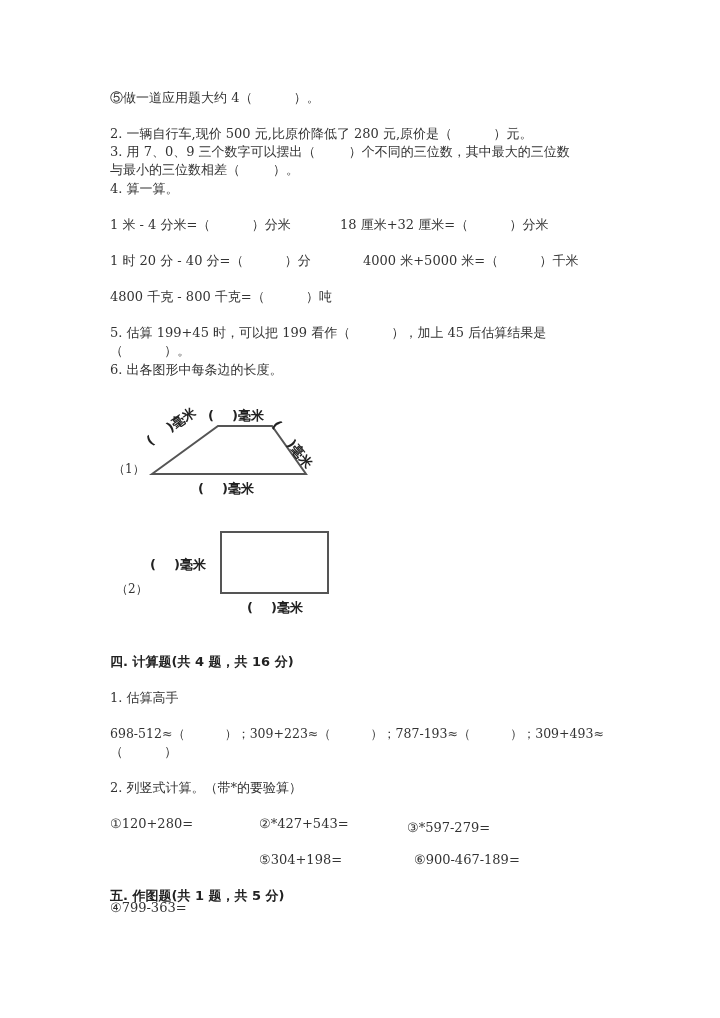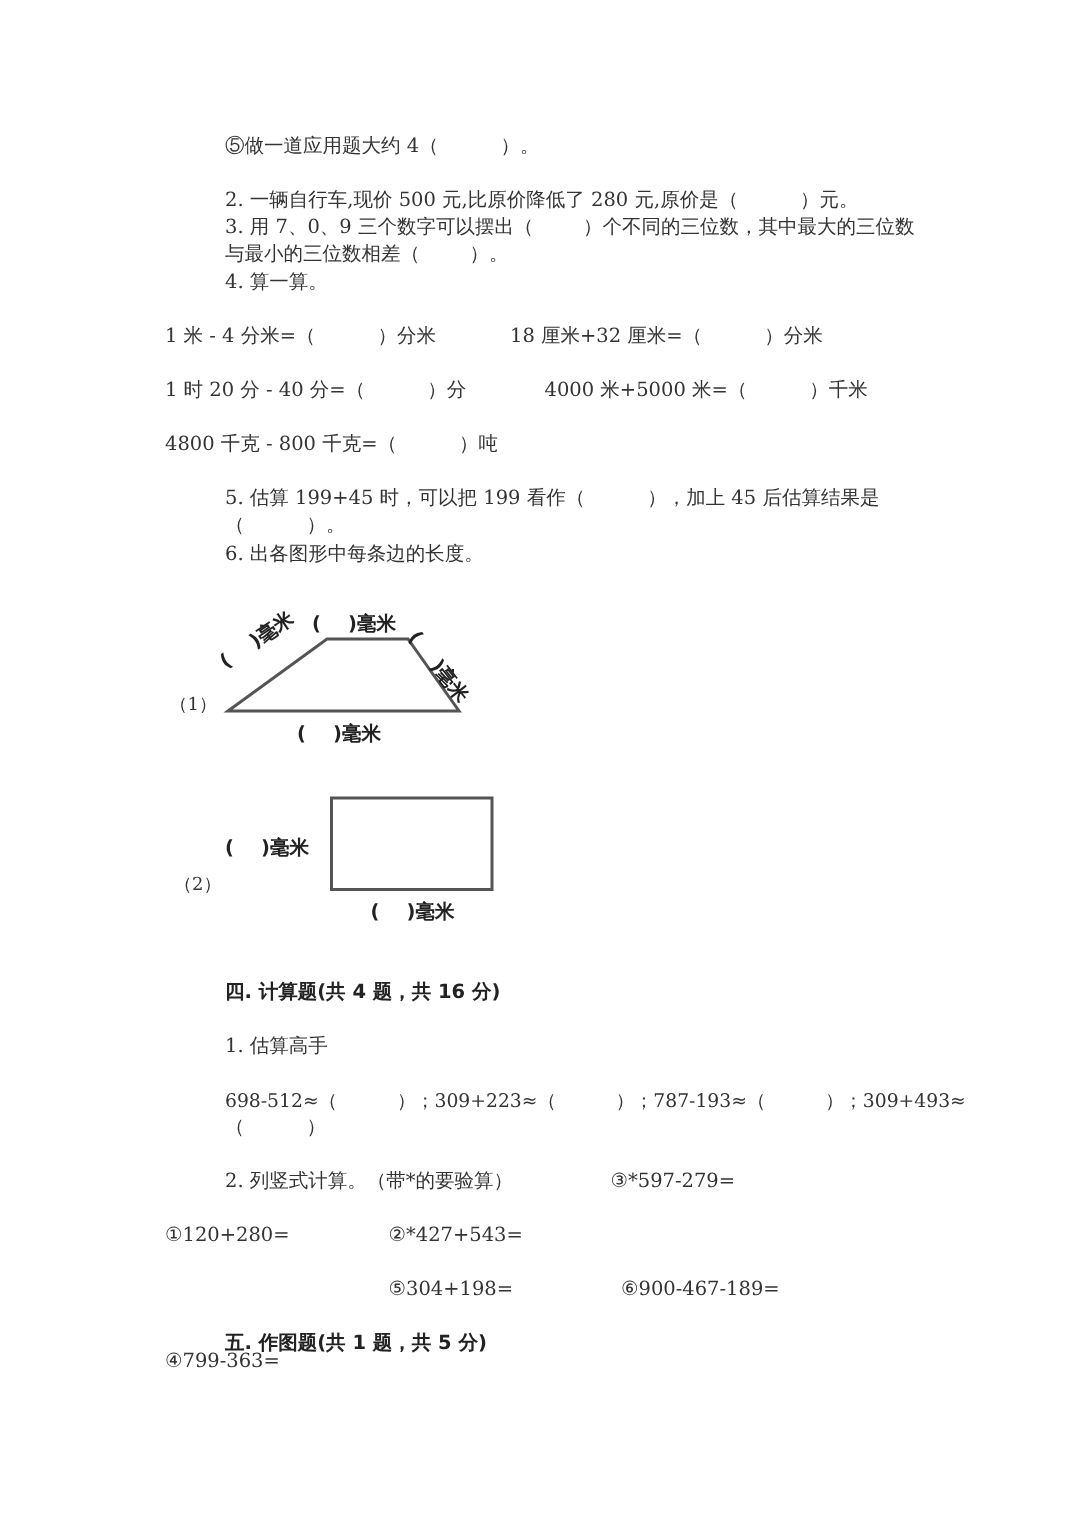--- a/index.html
+++ b/index.html
@@ -1,18 +1,18 @@
 <!DOCTYPE html>
 <html><head>
 <meta charset="utf-8">
 <style>
   html, body { margin: 0; padding: 0; background: #ffffff; }
   body { width: 720px; height: 1018px; position: relative; overflow: hidden;
          font-family: "DejaVu Serif", "Liberation Serif", serif; color: #333; font-size: 13px; }
-  .line { position: absolute; left: 110px; white-space: pre; line-height: 16px; margin-left: 40px; }
+  .line { position: absolute; left: 110px; white-space: pre; line-height: 16px; }
   .bold { font-weight: bold; color: #222; font-family: "DejaVu Sans", "Liberation Sans", sans-serif; }
   .col { position: absolute; white-space: pre; line-height: 16px; }
   .fig-label { position: absolute; font-size: 12px; white-space: pre; }
   .dim { position: absolute; font-family: "DejaVu Sans", "Liberation Sans", sans-serif; font-weight: bold; font-size: 13px; color: #222; white-space: pre; }
   svg { position: absolute; left: 0; top: 0; }
 </style>
 </head>
 <body>
 
 <div class="line" style="top:90px;">⑤做一道应用题大约 4（          ）。</div>
@@ -47,18 +47,18 @@
 <div class="dim" style="left:247px; top:599px;">(    )毫米</div>
 
 <div class="line bold" style="top:654px;">四. 计算题(共 4 题，共 16 分)</div>
 <div class="line" style="top:690px;">1. 估算高手</div>
 <div class="line" style="top:726px; font-size:12.5px;">698-512≈（          ）；309+223≈（          ）；787-193≈（          ）；309+493≈</div>
 <div class="line" style="top:744px;">（          ）</div>
 
 <div class="line" style="top:780px;">2. 列竖式计算。（带*的要验算）</div>
 <div class="col" style="left:110px; top:816px;">①120+280=</div>
 <div class="col" style="left:259px; top:816px;">②*427+543=</div>
-<div class="col" style="left:407px; top:780px;">③*597-279=</div>
+<div class="col" style="left:407px; top:820px;">③*597-279=</div>
 <div class="col" style="left:110px; top:852px;margin-top:48px;">④799-363=</div>
 <div class="col" style="left:259px; top:852px;">⑤304+198=</div>
 <div class="col" style="left:414px; top:852px;">⑥900-467-189=</div>
 
 <div class="line bold" style="top:888px;">五. 作图题(共 1 题，共 5 分)</div>
 
 </body></html>

